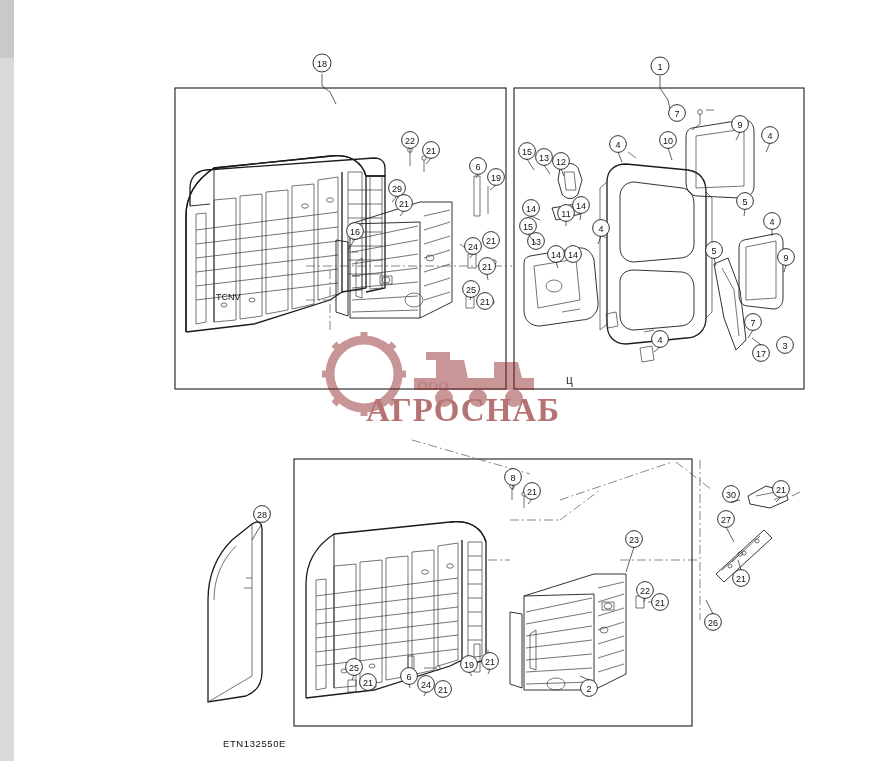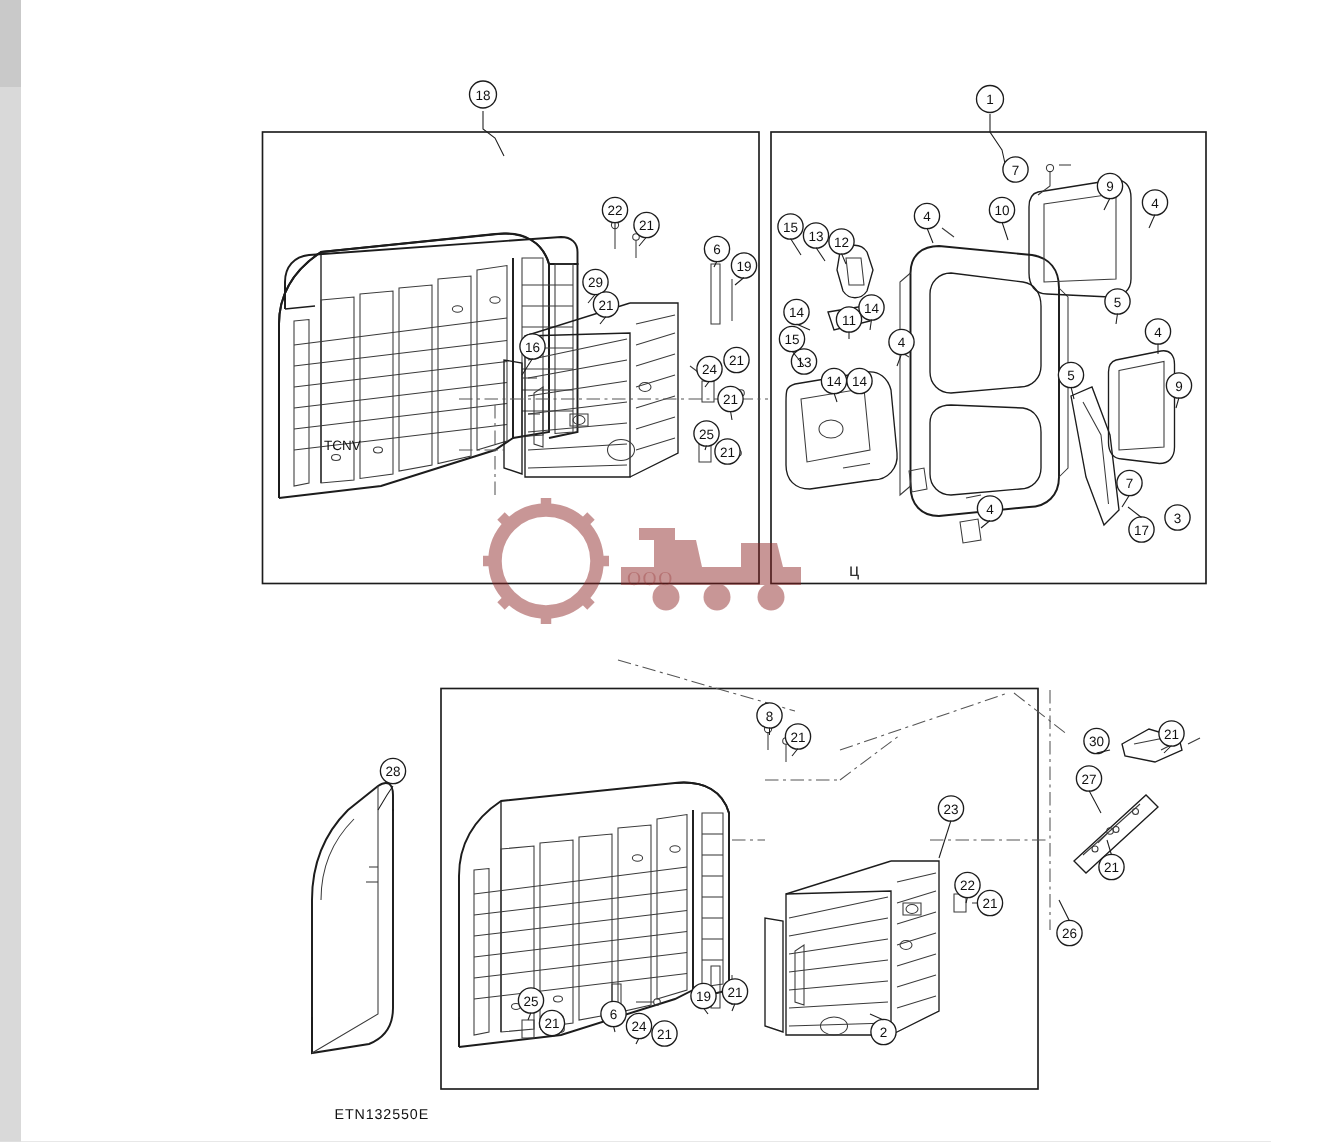--- a/index.html
+++ b/index.html
@@ -594,18 +594,19 @@
         </g>
 
         <path d="M96 46 L118 46 L118 28 L146 28 L150 46 L176 46 L176 30 L200 30 L204 46 L216 46 L216 58 L96 58 Z"></path>
         <path d="M108 20 L132 20 L132 28 L108 28 Z"></path>
         <circle cx="126" cy="66" r="9"></circle>
         <circle cx="160" cy="66" r="9"></circle>
         <circle cx="196" cy="66" r="9"></circle>
       </g>
     </svg>
     <div class="wm-text-small">ООО</div>
+    <div class="wm-text-big">АГРОСНАБ</div>
   </div>
 
   <div class="stray">ц</div>
 
   <div class="code">ETN132550E</div>
 </div>
 
 </body></html>

